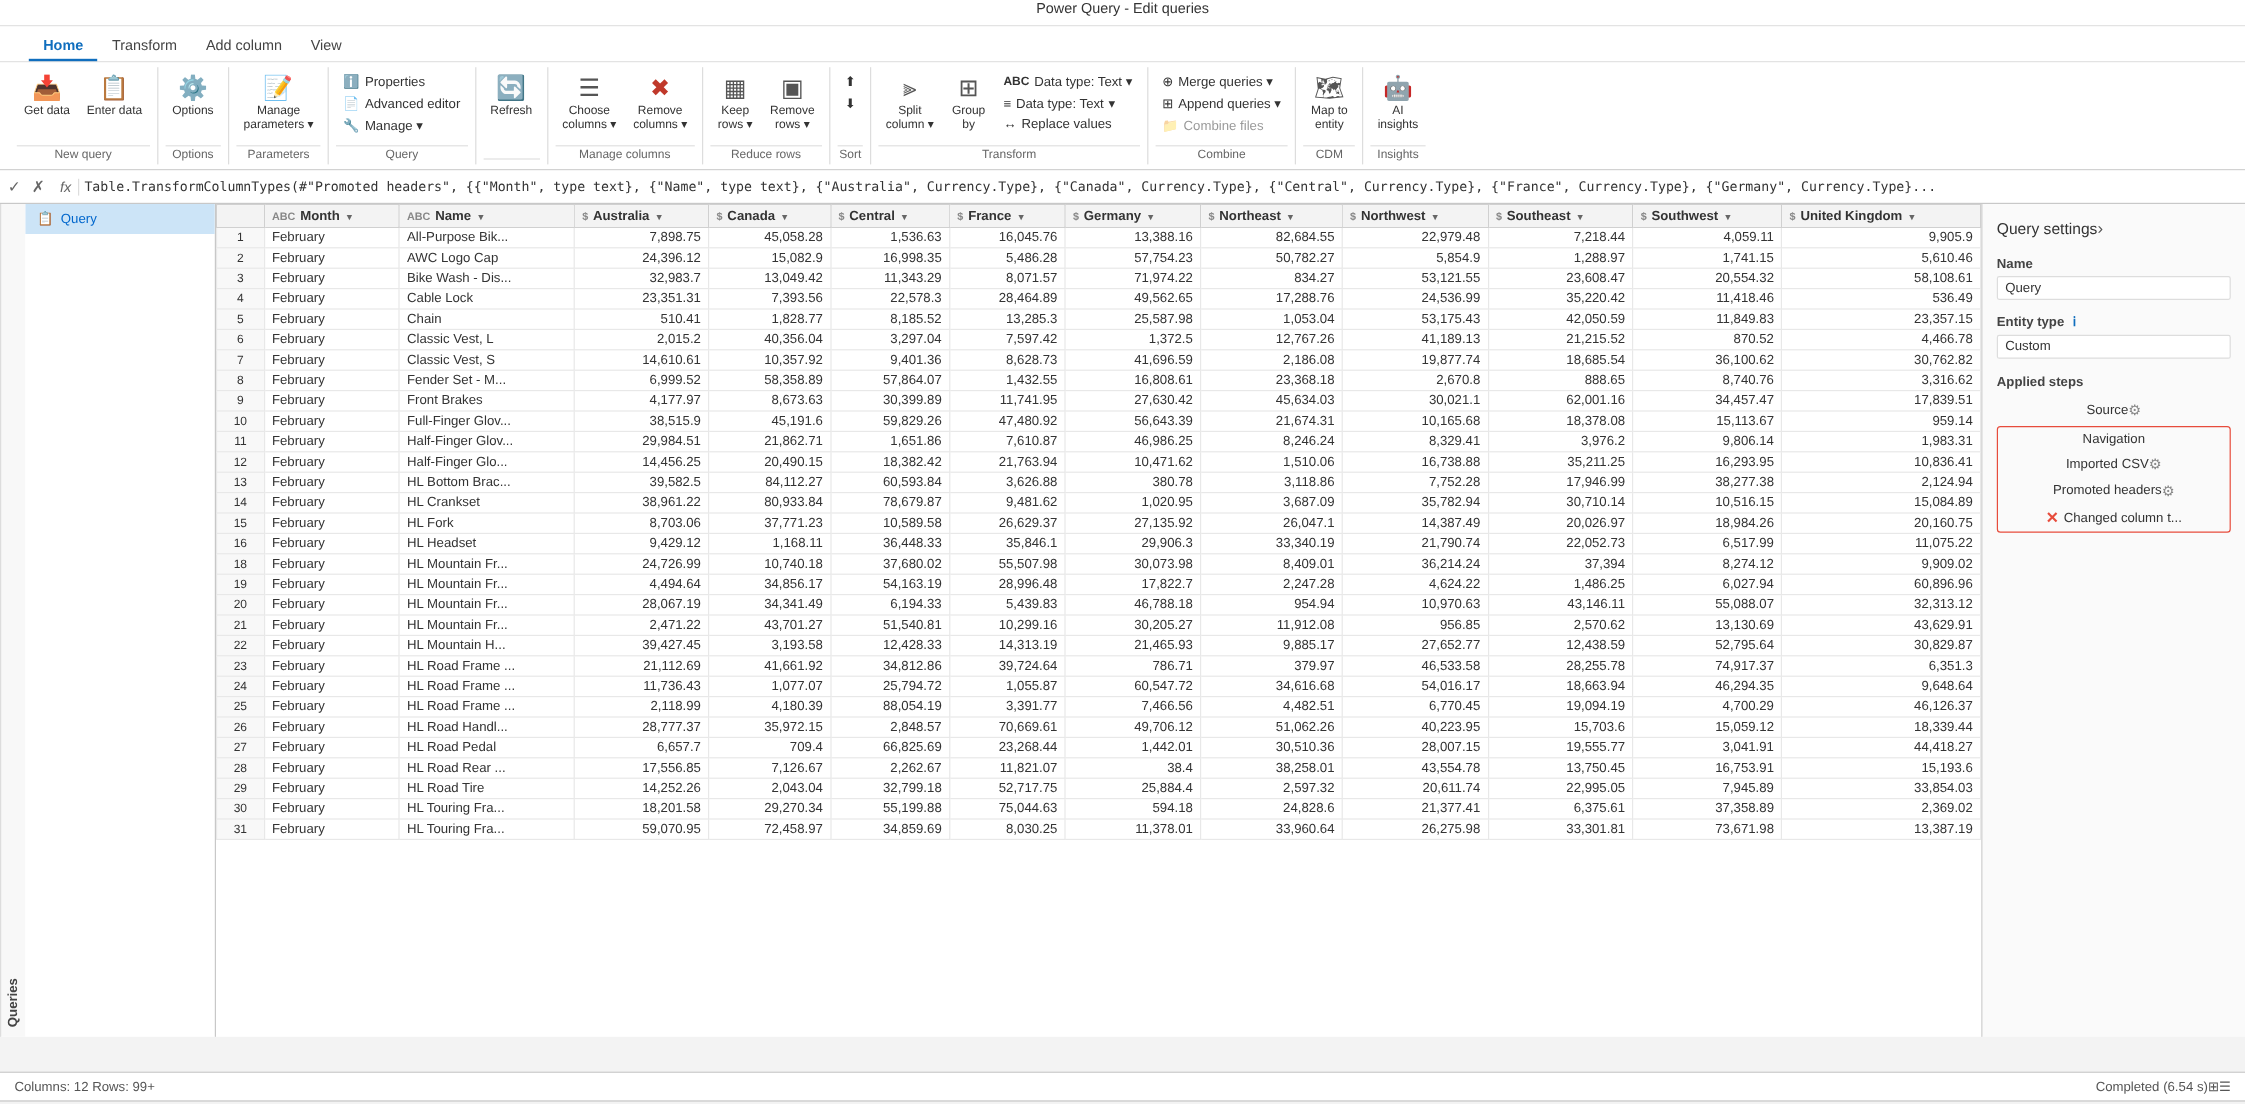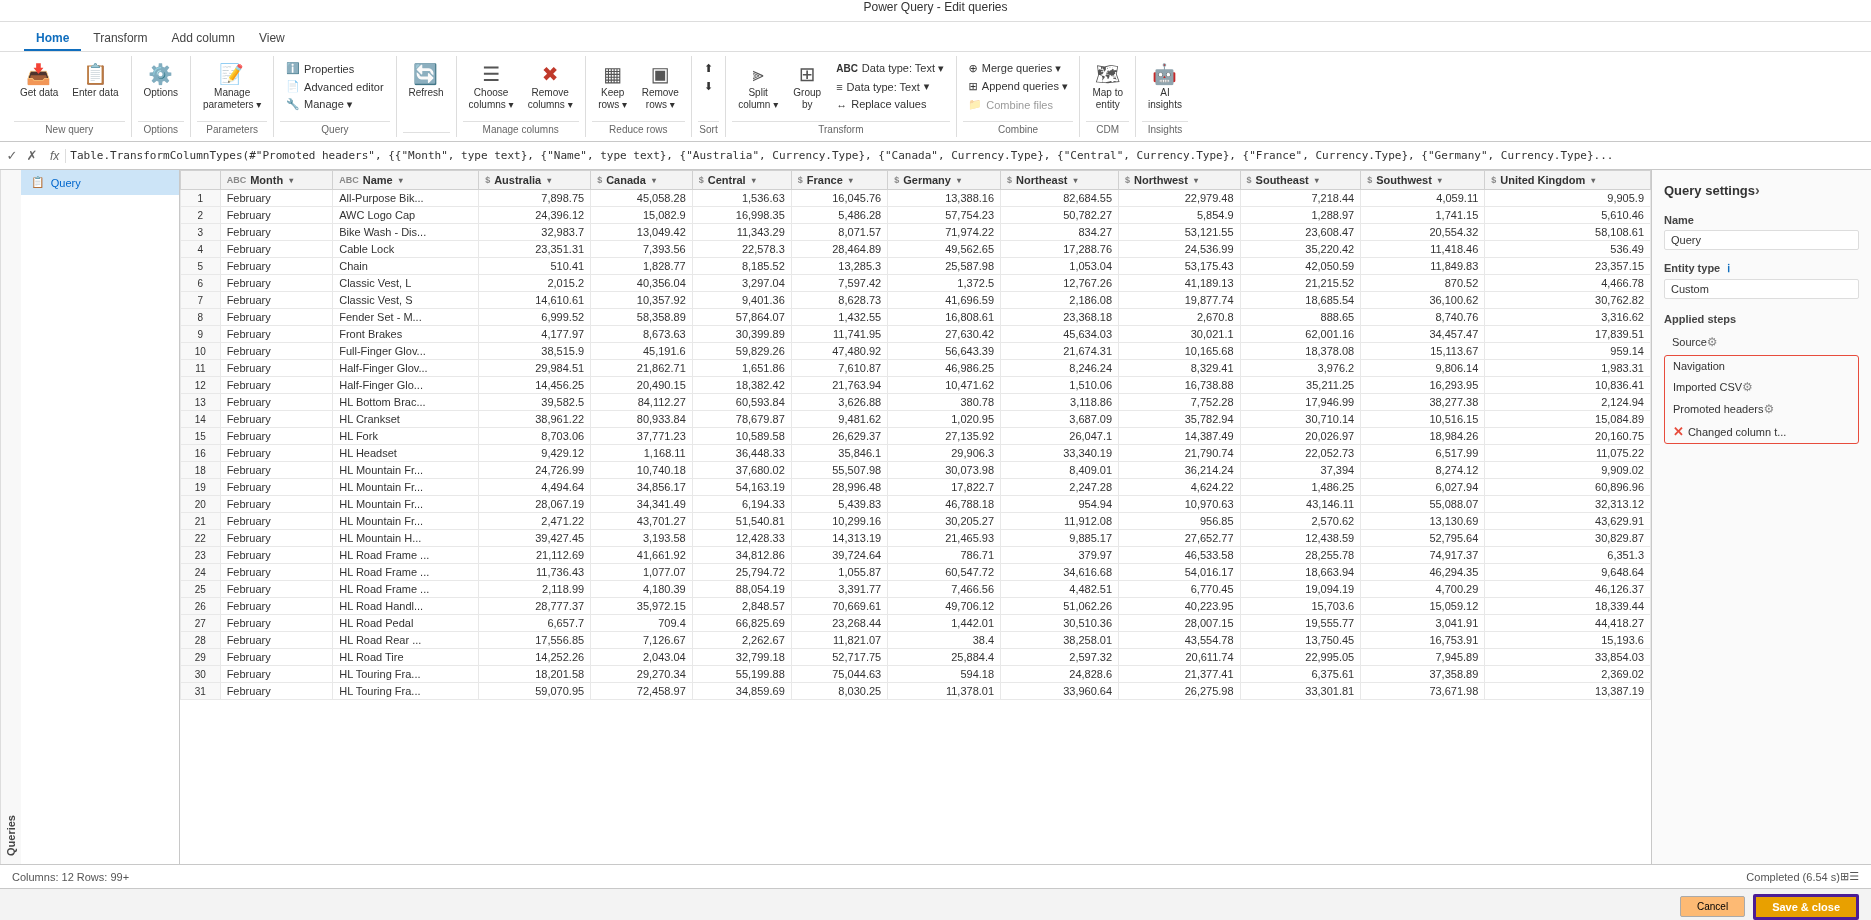--- a/index.html
+++ b/index.html
@@ -229,21 +229,21 @@
     
     .right-panel {
       width: 220px;
       background: #fafafa;
       border-left: 1px solid #c8c8c8;
       padding: 12px;
       overflow-y: auto;
     }
     .panel-section-title {
       font-size: 13px;
-      font-weight: 700;
+      font-weight: 400;
       color: #333;
       margin-bottom: 16px;
       display: flex;
       align-items: center;
     }
     .panel-label {
       font-size: 11px;
       font-weight: 600;
       color: #444;
       margin-bottom: 4px;
@@ -260,21 +260,21 @@
     .steps-label {
       font-size: 11px;
       font-weight: 600;
       color: #444;
       margin-top: 14px;
       margin-bottom: 6px;
     }
     .step-item {
       display: flex;
       align-items: center;
-      justify-content: flex-start;
+      justify-content: center;
       padding: 4px 8px;
       font-size: 11px;
       color: #333;
       cursor: pointer;
       border-radius: 2px;
     }
     .step-gear {
       color: #888;
       font-size: 12px;
       cursor: pointer;
@@ -290,20 +290,21 @@
     .status-bar {
       background: #fff;
       border-top: 1px solid #c8c8c8;
       height: 24px;
       display: flex;
       align-items: center;
       padding: 0 12px;
       font-size: 11px;
       color: #555;
       justify-content: space-between;
+      margin-top: 29px;
     }
     .status-right {
       display: flex;
       align-items: center;
     }
 
     
     .bottom-bar {
       background: #f3f3f3;
       border-top: 1px solid #c8c8c8;

